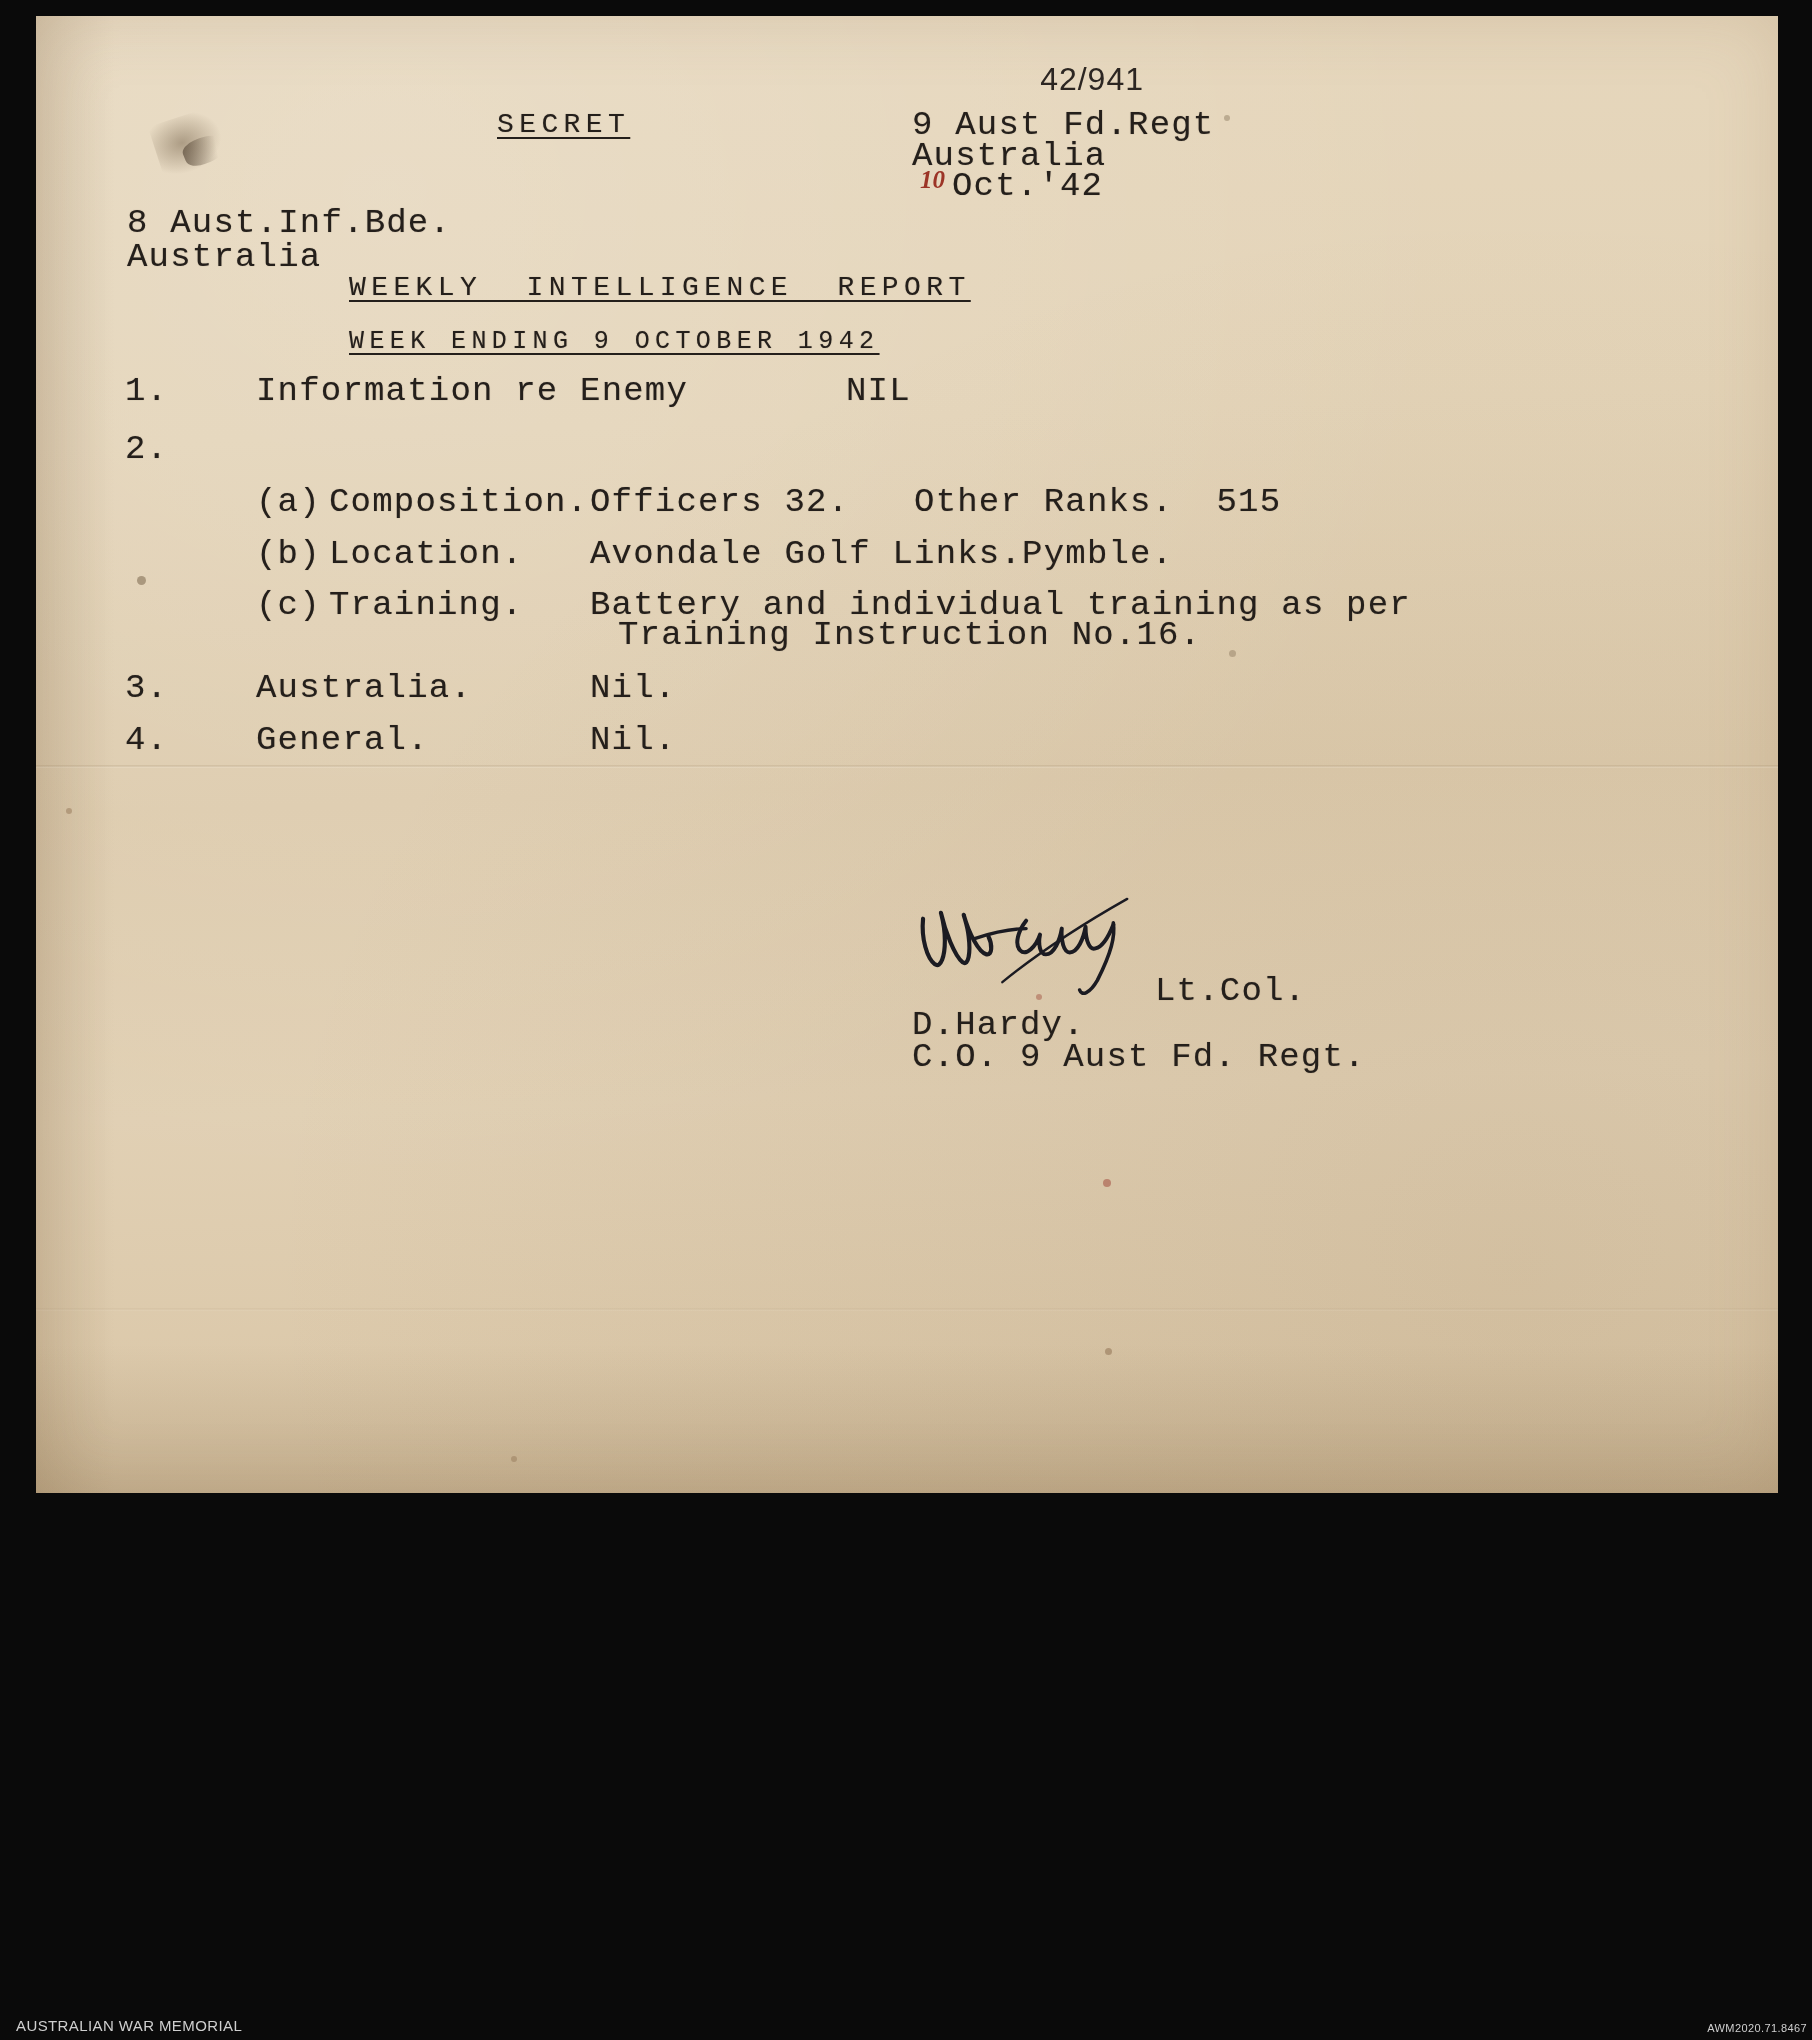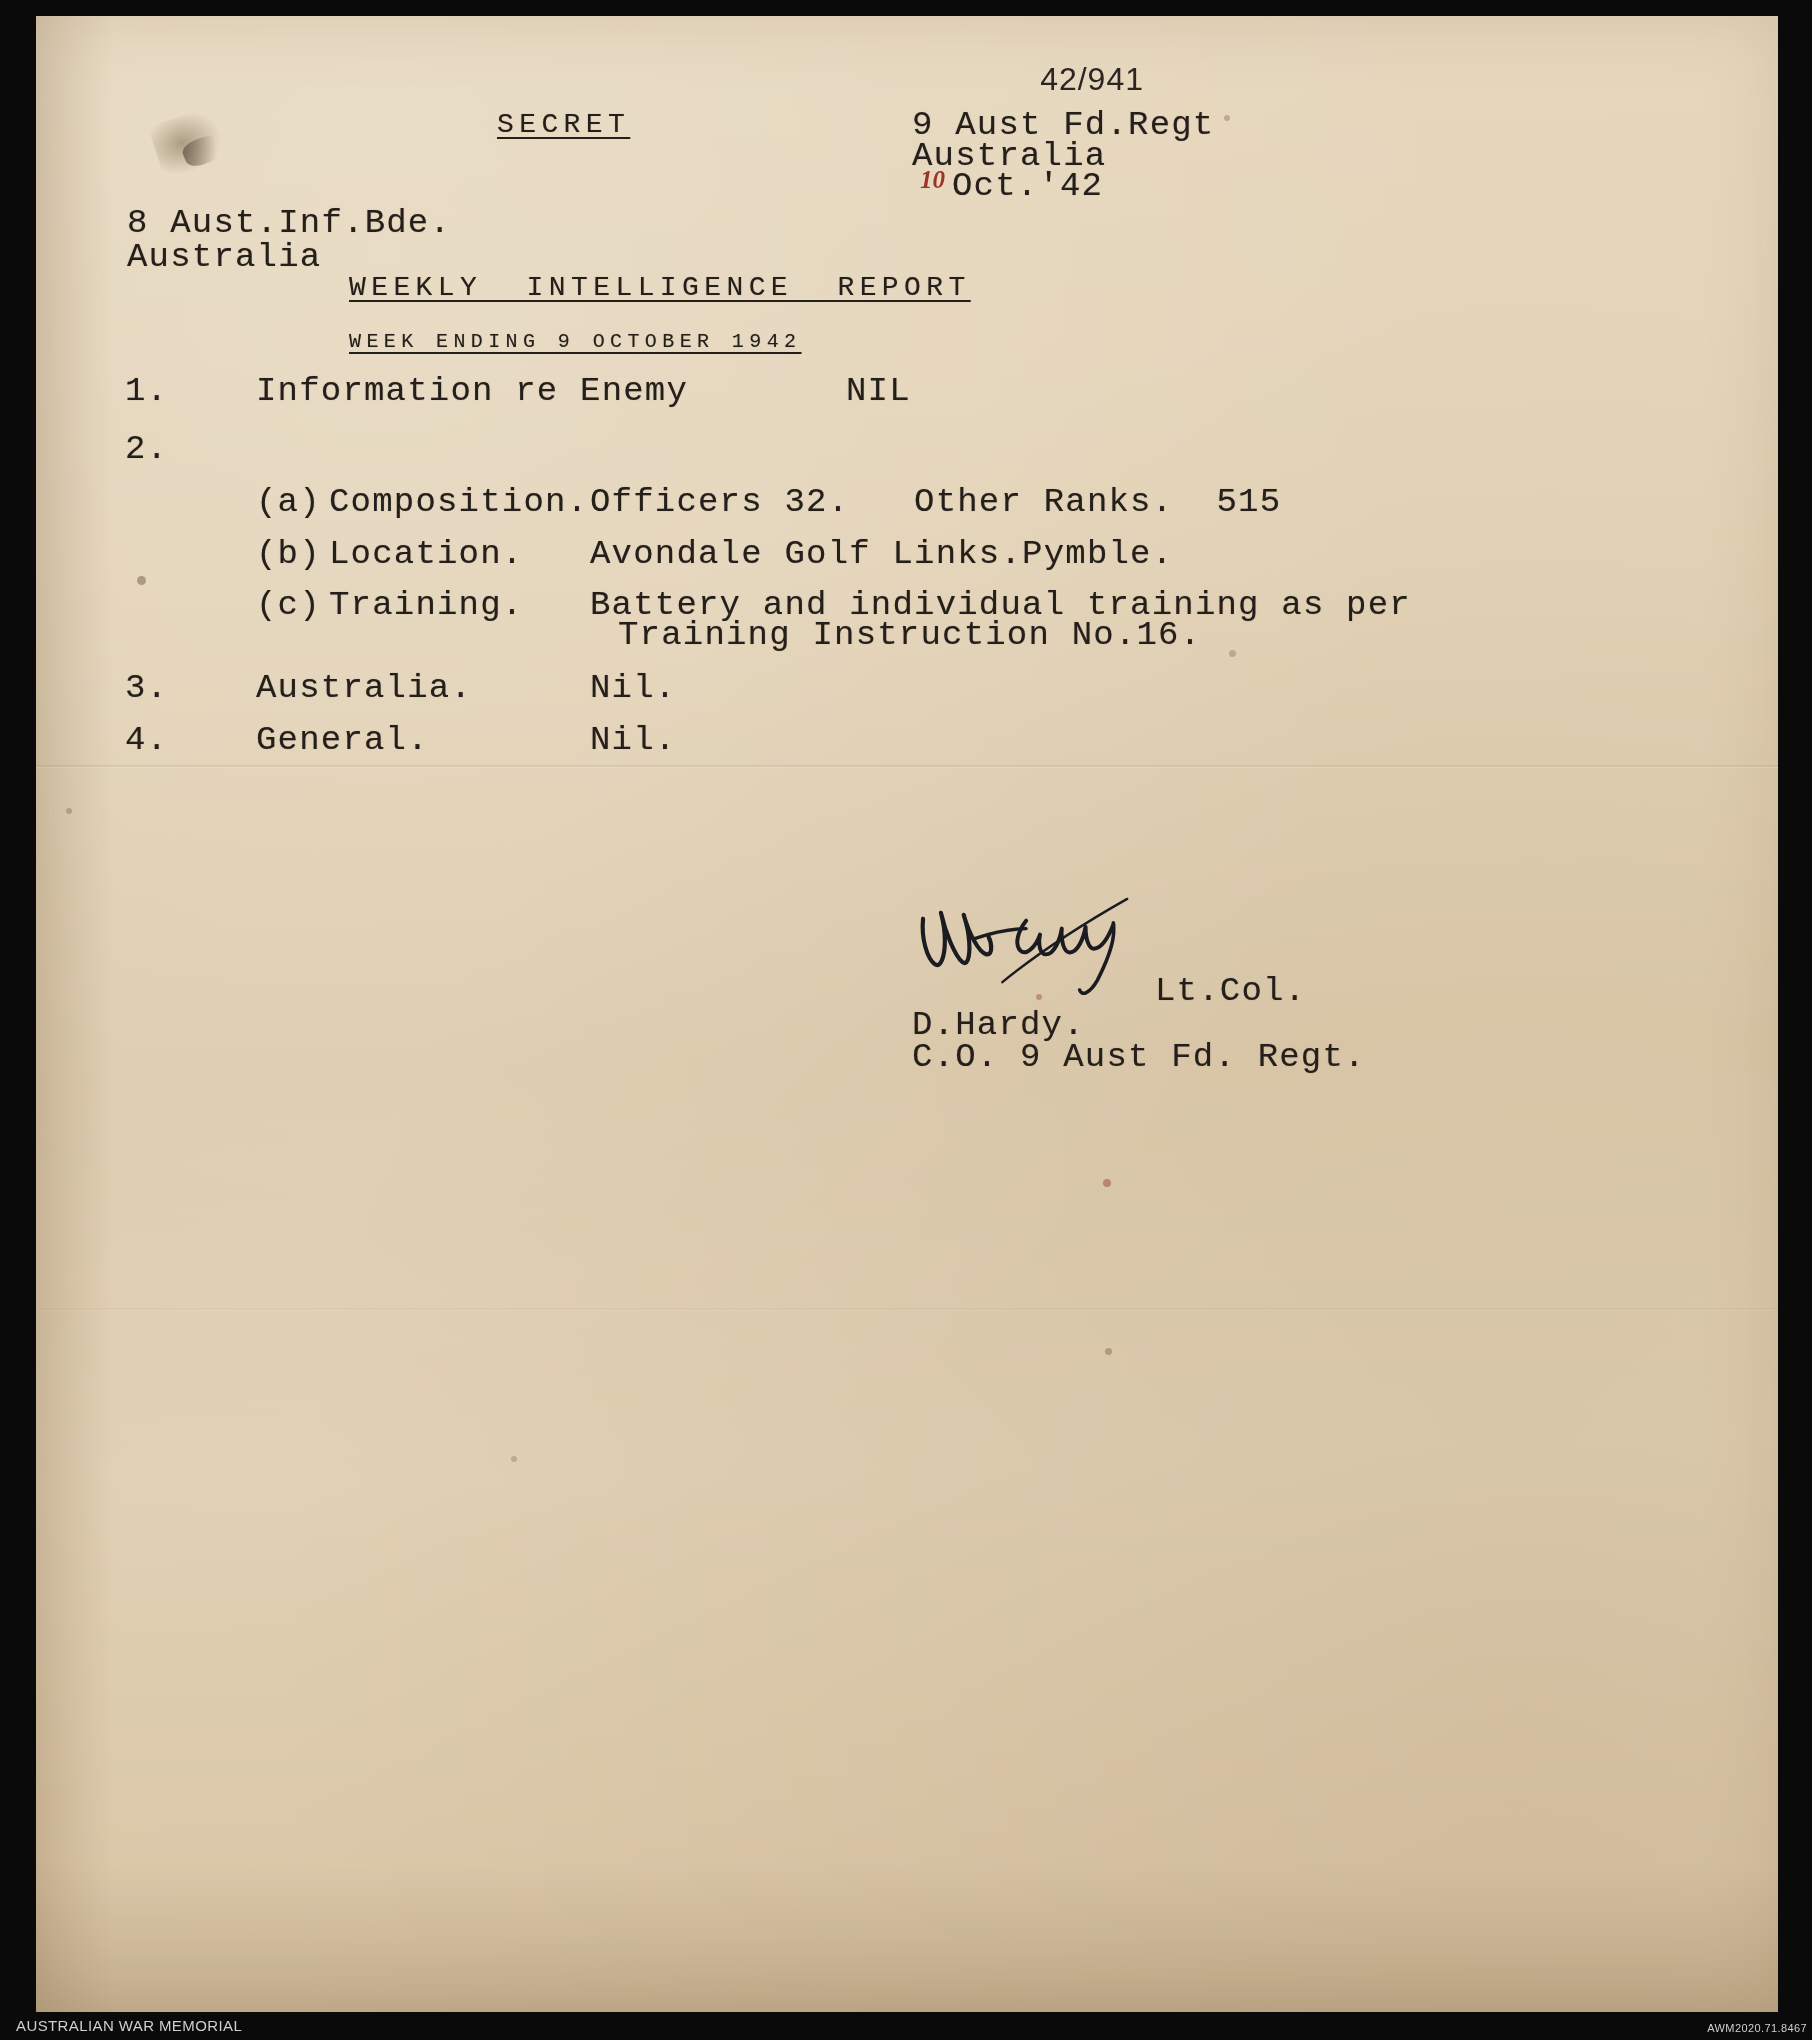--- a/index.html
+++ b/index.html
@@ -23,21 +23,21 @@
     height: 2040px;
     background: #0a0a0a;
   }
 
   
   #paper {
     position: absolute;
     left: 36px;
     top: 16px;
     width: 1742px;
-    height: 1996px;
+    height: 1477px;
     background:
       radial-gradient(ellipse at 20% 12%, rgba(255,255,255,0.16), rgba(255,255,255,0) 55%),
       radial-gradient(ellipse at 85% 85%, rgba(120,90,50,0.10), rgba(0,0,0,0) 60%),
       linear-gradient(178deg, #e6d7bd 0%, #e3d3b7 28%, #ddcbad 52%, #e1d0b4 72%, #d8c4a4 100%);
     box-shadow: inset 0 0 69px rgba(150,120,80,0.22);
   }
 
   
   .fold {
     position: absolute;
@@ -189,21 +189,21 @@
 
     <div class="tw" style="left:876px; top:92px;">9 Aust Fd.Regt</div>
     <div class="tw" style="left:876px; top:123px;">Australia</div>
     <div class="red-ink" style="left:877px; top:150px;">10</div>
     <div class="tw" style="left:916px; top:153px;">Oct.'42</div>
 
     <div class="tw" style="left:91px; top:190px;">8 Aust.Inf.Bde.</div>
     <div class="tw" style="left:91px; top:224px;">Australia</div>
 
     <div class="tw u sp" style="left:313px; top:255px; font-size:28px;">WEEKLY  INTELLIGENCE  REPORT</div>
-    <div class="tw u sp" style="left:313px; top:309px; font-size:20px;">WEEK ENDING 9 OCTOBER 1942</div>
+    <div class="tw u sp" style="left:313px; top:309px; font-size:25px;">WEEK ENDING 9 OCTOBER 1942</div>
 
     <div class="tw" style="left:89px; top:358px;">1.</div>
     <div class="tw" style="left:220px; top:358px;">Information re Enemy</div>
     <div class="tw" style="left:810px; top:358px;">NIL</div>
 
     <div class="tw" style="left:89px; top:416px;">2.</div>
 
     <div class="tw" style="left:220px; top:469px;">(a)</div>
     <div class="tw" style="left:293px; top:469px;">Composition.</div>
     <div class="tw" style="left:554px; top:469px;">Officers 32.   Other Ranks.  515</div>

